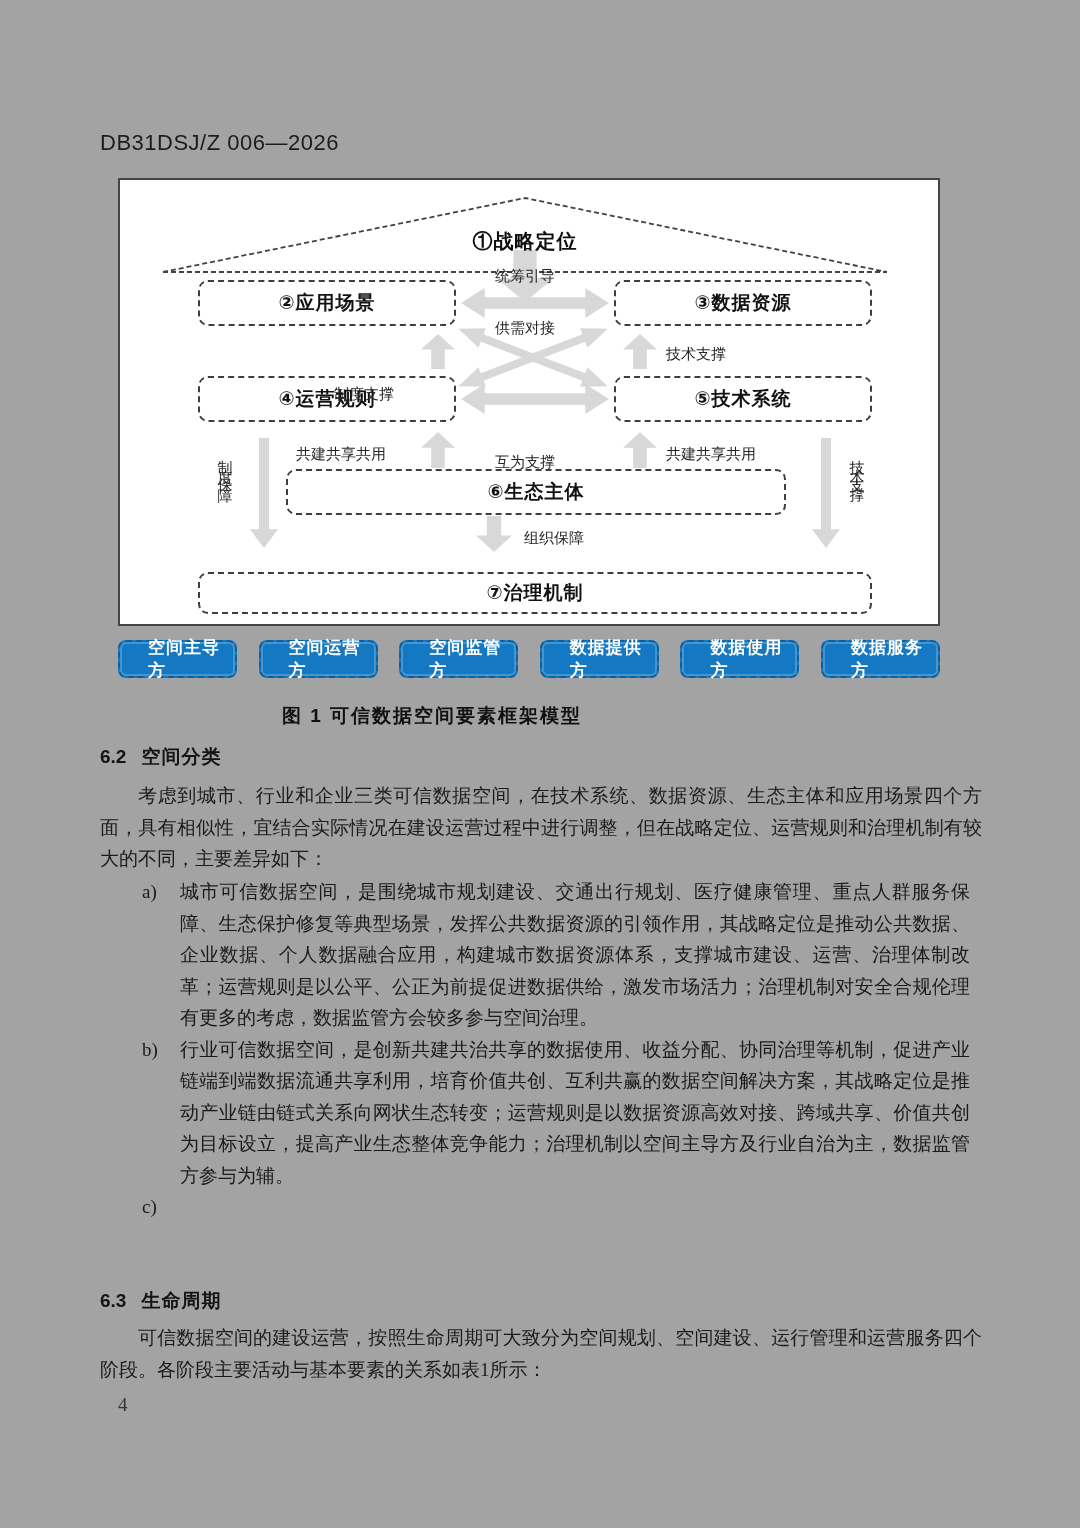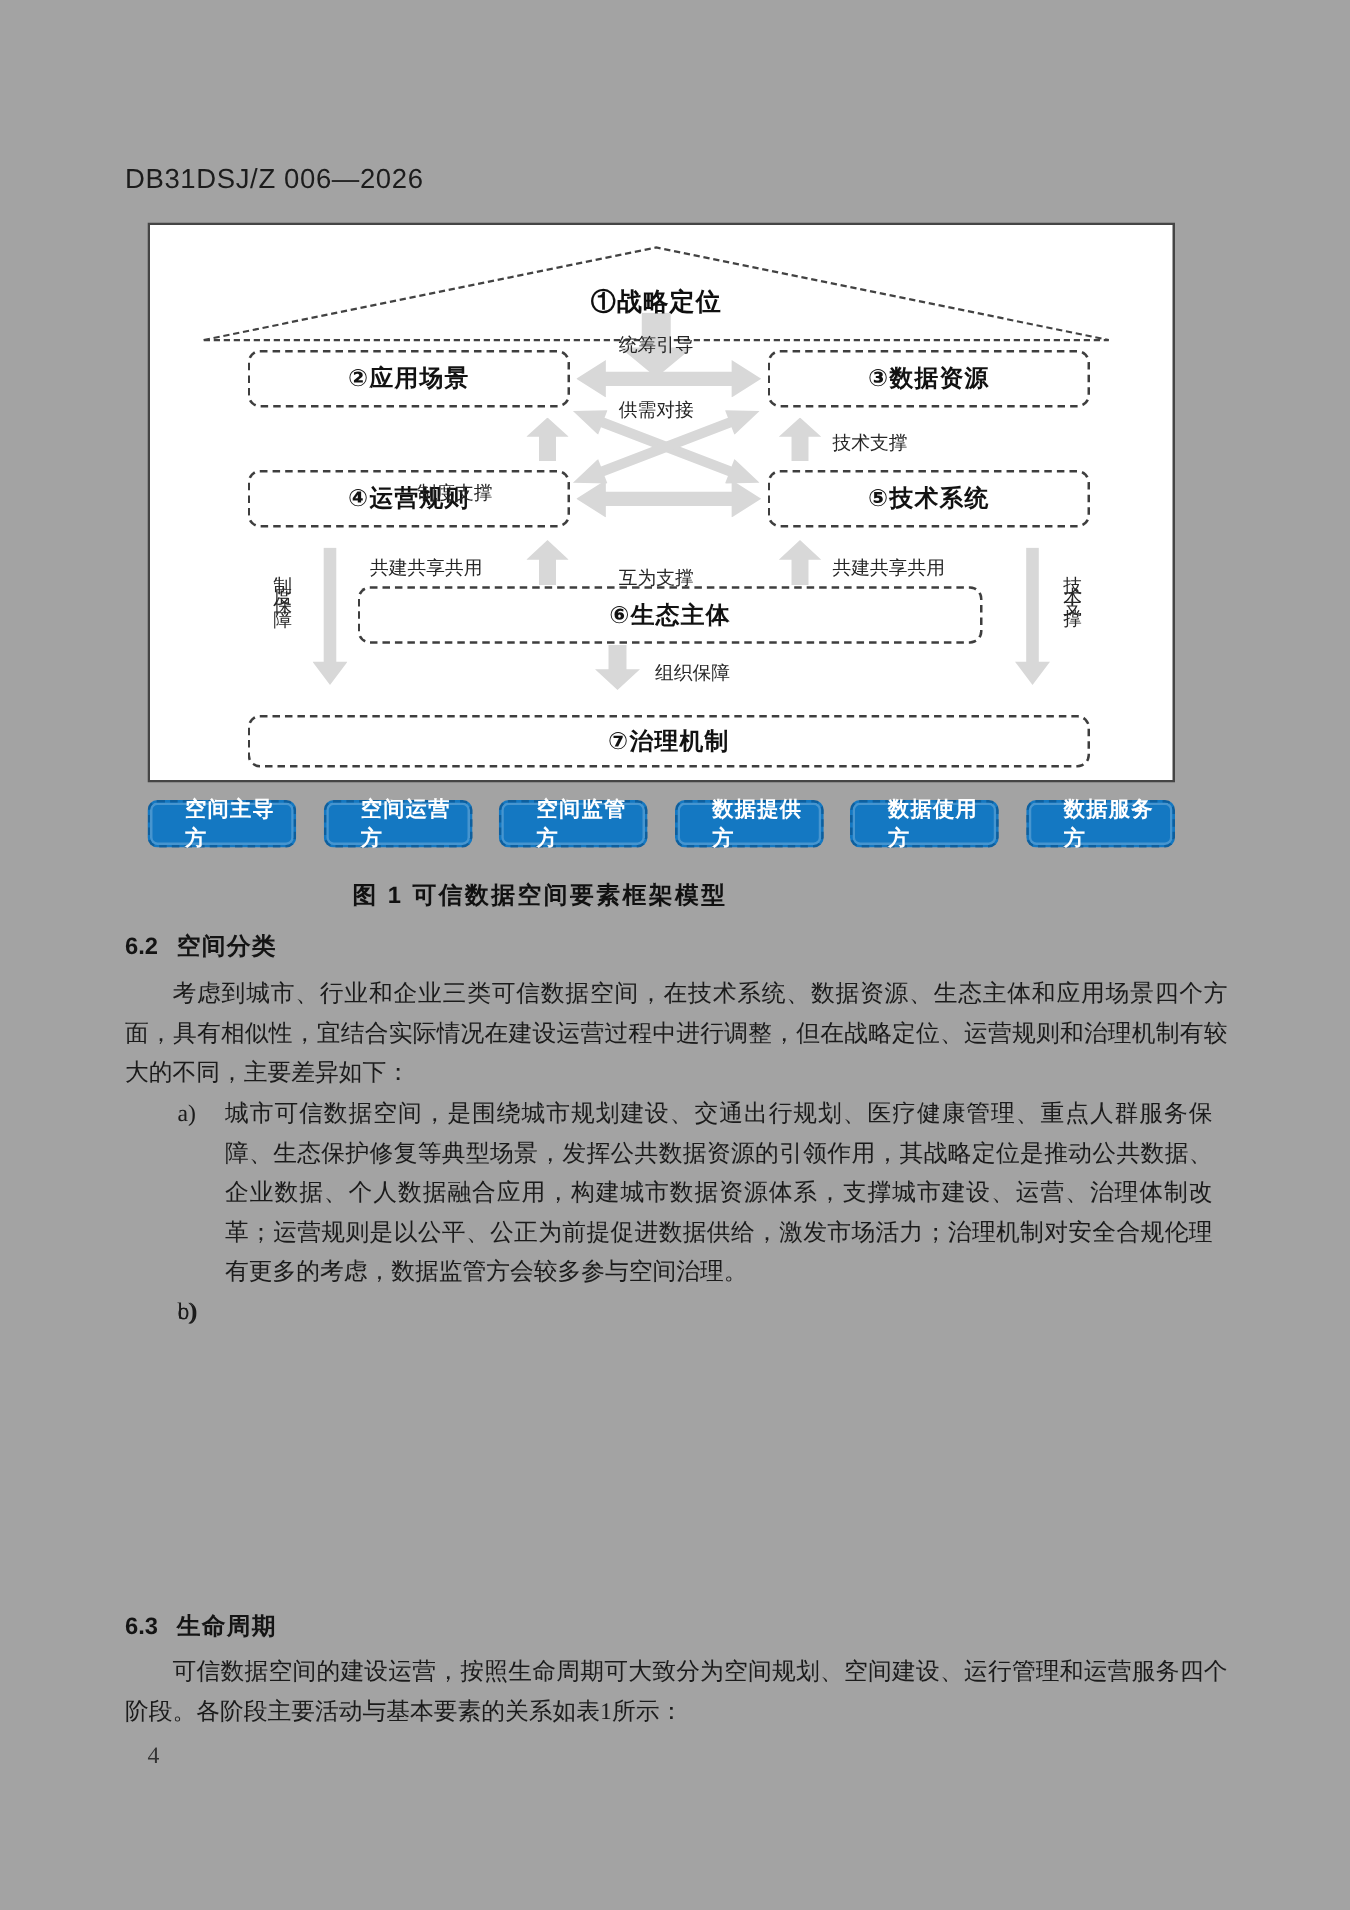--- a/index.html
+++ b/index.html
@@ -127,20 +127,21 @@
   </div>
   <div class="abs body-text indent sec62-intro">考虑到城市、行业和企业三类可信数据空间，在技术系统、数据资源、生态主体和应用场景四个方面，具有相似性，宜结合实际情况在建设运营过程中进行调整，但在战略定位、运营规则和治理机制有较大的不同，主要差异如下：</div>
 
   <div class="abs body-text sec62-list">
     <div class="li">
       <span class="lab">a)</span>
       <span>城市可信数据空间，是围绕城市规划建设、交通出行规划、医疗健康管理、重点人群服务保障、生态保护修复等典型场景，发挥公共数据资源的引领作用，其战略定位是推动公共数据、企业数据、个人数据融合应用，构建城市数据资源体系，支撑城市建设、运营、治理体制改革；运营规则是以公平、公正为前提促进数据供给，激发市场活力；治理机制对安全合规伦理有更多的考虑，数据监管方会较多参与空间治理。</span>
     </div>
     <div class="li">
       <span class="lab">b)</span>
+      <span>行业可信数据空间，是创新共建共治共享的数据使用、收益分配、协同治理等机制，促进产业链端到端数据流通共享利用，培育价值共创、互利共赢的数据空间解决方案，其战略定位是推动产业链由链式关系向网状生态转变；运营规则是以数据资源高效对接、跨域共享、价值共创为目标设立，提高产业生态整体竞争能力；治理机制以空间主导方及行业自治为主，数据监管方参与为辅。</span>
     </div>
     <div class="li">
       <span class="lab">c)</span>
     </div>
   </div>
 
   <div class="abs h2 sec63-h">
     <span>6.3</span><span class="htitle">生命周期</span>
   </div>
   <div class="abs body-text indent sec63-intro">可信数据空间的建设运营，按照生命周期可大致分为空间规划、空间建设、运行管理和运营服务四个阶段。各阶段主要活动与基本要素的关系如表1所示：</div>

